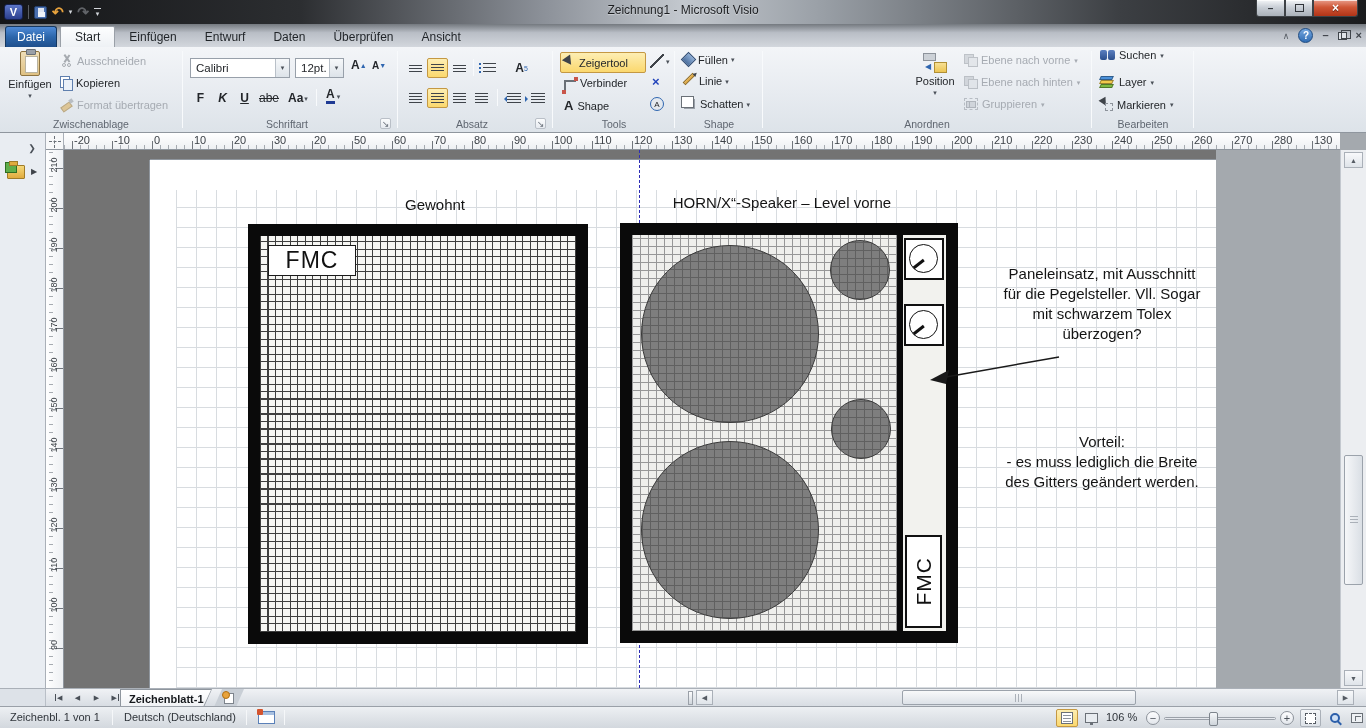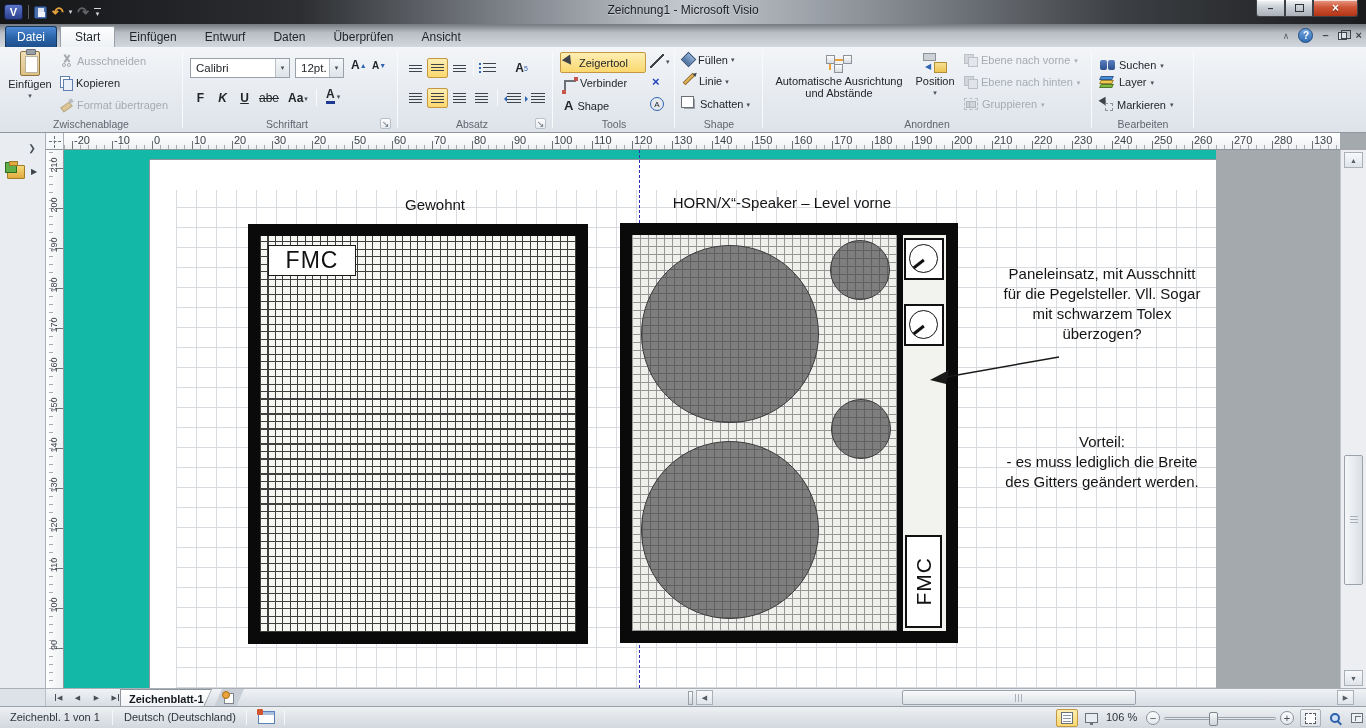--- a/index.html
+++ b/index.html
@@ -122,21 +122,21 @@
 .rcorner:before{content:"";position:absolute;left:3px;top:8px;width:12px;border-top:1px dashed #6a7077}
 .rcorner:after{content:"";position:absolute;left:8px;top:3px;height:12px;border-left:1px dashed #6a7077}
 .ruler-top{position:absolute;left:64px;top:0;width:1276px;height:17px;border-bottom:1px solid #8f969e;
  background-image:repeating-linear-gradient(90deg,#70757c 0 1px,transparent 1px 40px),repeating-linear-gradient(90deg,#a6abb1 0 1px,transparent 1px 8px),linear-gradient(#ffffff,#eef0f3);
  background-size:100% 8px,100% 4px,100% 100%;background-position:8px 100%,0 100%,0 0;background-repeat:no-repeat,no-repeat,no-repeat}
 .rnum{position:absolute;top:1px;font-size:11px;color:#3c4147;transform:translateX(2px)}
 .ruler-left{position:absolute;left:46px;top:17px;width:18px;height:538px;border-right:1px solid #8f969e;
  background-image:repeating-linear-gradient(180deg,#70757c 0 1px,transparent 1px 40px),repeating-linear-gradient(180deg,#a6abb1 0 1px,transparent 1px 8px),linear-gradient(90deg,#ffffff,#eef0f3);
  background-size:8px 100%,4px 100%,100% 100%;background-position:right 0 top 18px,right 10px top 2px,0 0;background-repeat:no-repeat}
 .rvnum{position:absolute;left:0px;width:16px;text-align:center;font-size:9px;color:#3c4147;transform:rotate(-90deg)}
-.canvas{position:absolute;left:64px;top:17px;width:1152px;height:538px;overflow:hidden;background:#14b8a6}
+.canvas{position:absolute;left:64px;top:17px;width:1152px;height:538px;overflow:hidden;background:#737373}
 .page{position:absolute;left:86px;top:10px;width:1254px;height:528px;background:#fff;box-shadow:-1px 0 0 #8f969e,0 -1px 0 #8f969e}
 .pagegrid{position:absolute;left:26px;top:30px;width:1134px;height:498px;
  background-image:repeating-linear-gradient(90deg,#d8dce0 0 1px,transparent 1px 20px),repeating-linear-gradient(0deg,#d8dce0 0 1px,transparent 1px 20px)}
 .guide{position:absolute;top:0;height:538px;width:0;border-left:1px dashed #2d2db5}
 .dtitle{position:absolute;font-size:15px;color:#141414;text-align:center}
 .speaker{position:absolute;border:12px solid #0a0a0a}
 .mesh-dark{position:absolute;inset:0;background-color:#f6f6f3;
  background-image:repeating-linear-gradient(90deg,#3f3f3f 0 1px,transparent 1px 7.5px),repeating-linear-gradient(0deg,#3f3f3f 0 1px,transparent 1px 7.5px)}
 .mesh-light{position:absolute;left:0;top:0;width:265px;height:396px;background-color:#efefec;
  background-image:repeating-linear-gradient(90deg,#979797 0 1px,transparent 1px 8px),repeating-linear-gradient(0deg,#979797 0 1px,transparent 1px 8px)}
@@ -372,30 +372,20 @@
         <span class="dd">▾</span>
     </div>
     <div class="rbtn" style="left:682px;top:50px;gap:3px">
       <span class="shadow-ic"></span>
       <span>Schatten</span>
         <span class="dd">▾</span>
     </div>
     <div class="grp-label" style="left:676px;width:86px">Shape</div>
     <div class="gdiv" style="left:762px"></div>
 
-    <div class="bigbtn" style="left:768px;top:6px;width:142px">
-      <span class="align-ic">
-        <span class="sq" style="left:0;top:2px"></span>
-          <span class="sq" style="right:0;top:2px"></span>
-          <span class="sq" style="left:8px;bottom:0"></span>
-        <span class="dash" style="left:9px;top:6px;width:8px"></span>
-          <span class="dash" style="left:3px;top:11px;width:0;height:6px;border-top:none;border-left:2px dashed #e8a33d"></span>
-      </span>
-      <span style="line-height:12px">Automatische Ausrichtung und Abstände</span>
-    </div>
     <div class="bigbtn" style="left:912px;top:6px;width:46px">
       <span class="pos-ic">
         <span class="g1"></span>
           <span class="g2"></span>
           <span class="arr">◀</span>
       </span>
       <span>Position</span>
       <span class="dd">▾</span>
     </div>
     <div class="rbtn gray" style="left:964px;top:7px">
@@ -409,21 +399,21 @@
         <span class="dd" style="color:#a6abb2">▾</span>
     </div>
     <div class="rbtn gray" style="left:964px;top:51px">
       <span class="group-ic"></span>
       <span>Gruppieren</span>
         <span class="dd" style="color:#a6abb2">▾</span>
     </div>
     <div class="grp-label" style="left:764px;width:326px">Anordnen</div>
     <div class="gdiv" style="left:1091px"></div>
 
-    <div class="rbtn" style="left:1100px;top:12px">
+    <div class="rbtn" style="left:1100px;top:2px">
       <span class="binoc"></span>
       <span>Suchen</span>
         <span class="dd">▾</span>
     </div>
     <div class="rbtn" style="left:1100px;top:29px">
       <span class="layers-ic">
         <i style="top:0;background:#4a90d9"></i>
           <i style="top:4px;background:#f2c94c"></i>
           <i style="top:8px;background:#7fba42"></i>
       </span>

